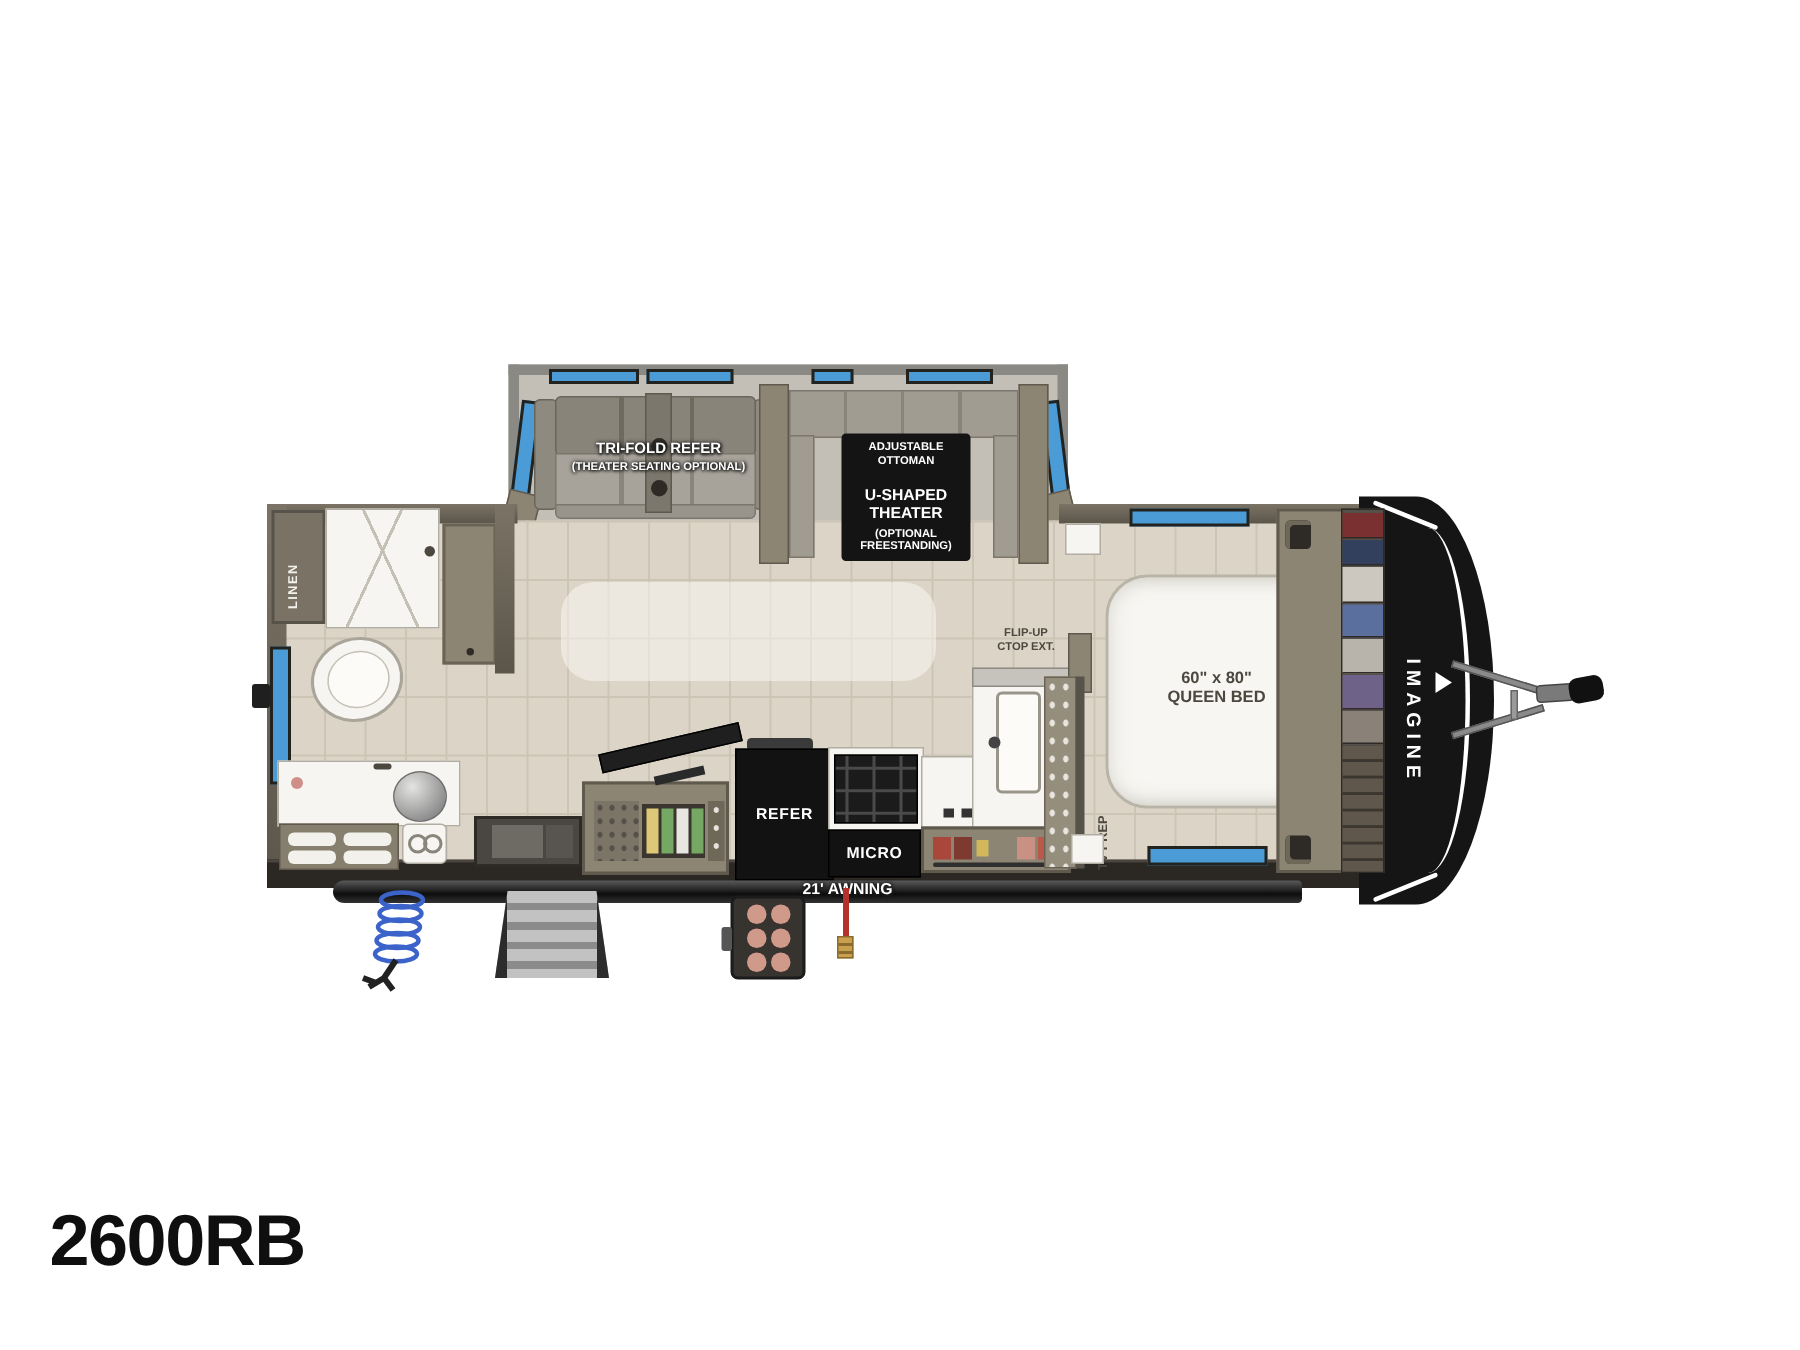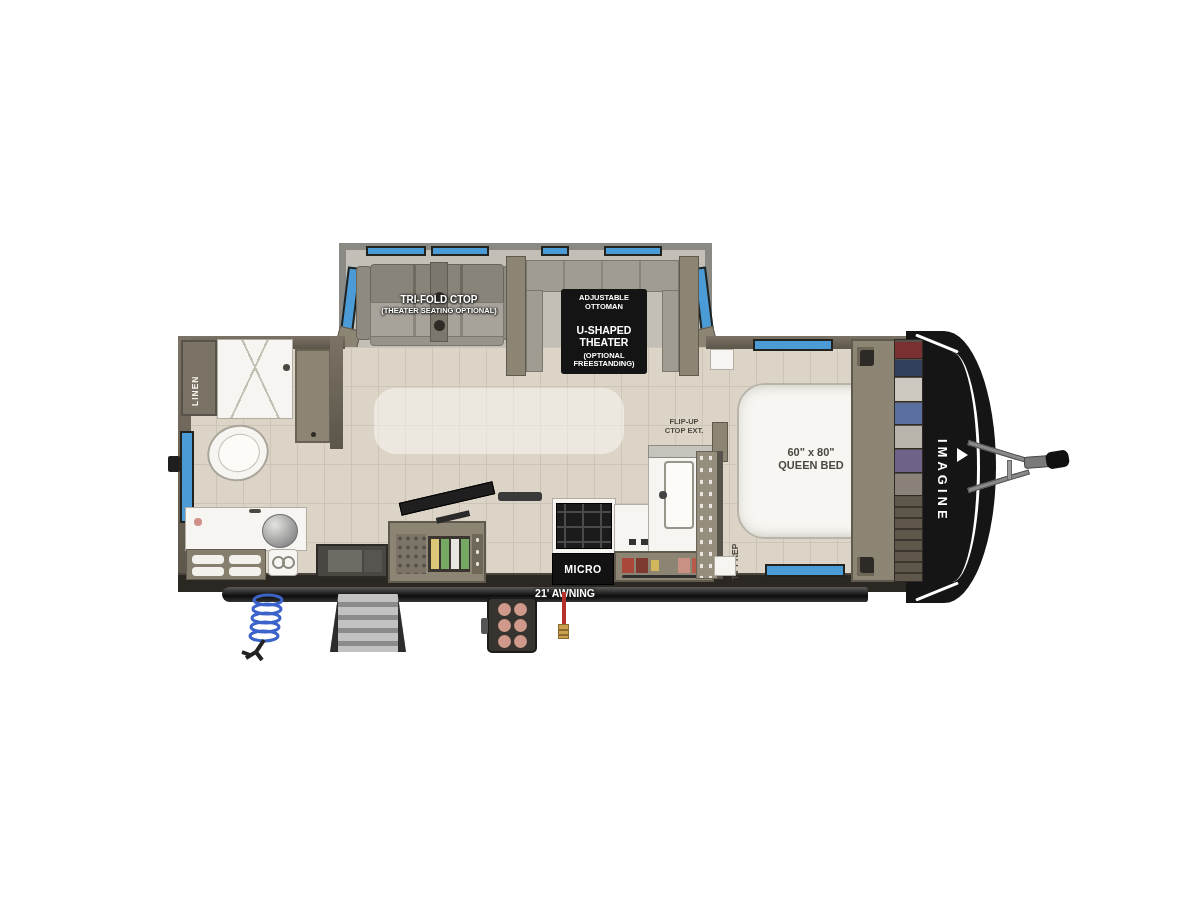--- a/index.html
+++ b/index.html
@@ -47,21 +47,21 @@
     <div class="abs" style="left:14px;top:2px;width:134px;height:40px;background:#89847a;border:1px solid #6a6559;border-radius:4px;
          background-image:linear-gradient(90deg,transparent 0 42px,#6f6a60 42px 45px,transparent 45px 89px,#6f6a60 89px 92px,transparent 92px);"></div>
     <div class="abs" style="left:14px;top:40px;width:134px;height:36px;background:#a7a29a;border:1px solid #7c776d;
          background-image:linear-gradient(90deg,transparent 0 42px,#8a857b 42px 45px,transparent 45px 89px,#8a857b 89px 92px,transparent 92px);"></div>
     <div class="abs" style="left:14px;top:74px;width:134px;height:10px;background:#99948b;border:1px solid #7c776d;border-radius:0 0 4px 4px;"></div>
     <div class="abs" style="left:74px;top:0px;width:18px;height:80px;background:#7c776d;border:1px solid #5f5a50;"></div>
     <div class="abs" style="left:78px;top:30px;width:11px;height:11px;border-radius:50%;background:#2e2b27;"></div>
     <div class="abs" style="left:78px;top:58px;width:11px;height:11px;border-radius:50%;background:#2e2b27;"></div>
   </div>
   <div class="abs outline-txt" style="left:350px;top:294px;width:178px;font-size:10px;line-height:1.2;">
-    <div>TRI-FOLD CTOP</div>
+    <div>TRI-FOLD REFER</div>
     <div style="font-size:7.5px;">(THEATER SEATING OPTIONAL)</div>
   </div>
 
   <div class="abs tile" style="left:189px;top:347px;width:723px;height:228px;"></div>
   <div class="abs" style="left:374px;top:388px;width:250px;height:66px;background:rgba(250,248,242,.55);border-radius:22px;"></div>
 
   <div class="abs" style="left:506px;top:256px;width:193px;height:120px;">
     <div class="abs tan" style="left:0px;top:0px;width:20px;height:120px;"></div>
     <div class="abs tan" style="left:173px;top:0px;width:20px;height:120px;"></div>
     <div class="abs" style="left:20px;top:4px;width:153px;height:32px;background:#a19c92;border:1px solid #7c776d;
@@ -132,20 +132,23 @@
       <div class="abs" style="left:23px;top:3px;width:8px;height:30px;background:#e8e6e0;"></div>
       <div class="abs" style="left:33px;top:3px;width:8px;height:30px;background:#74a863;"></div>
     </div>
     <div class="abs" style="left:82px;top:11px;width:11px;height:40px;background:#6f6859;
          background-image:radial-gradient(#e8e5de 1.5px,transparent 2px);background-size:11px 12px;"></div>
   </div>
   <div class="abs" style="left:399px;top:492px;width:96px;height:13px;background:#1f1f1f;border:1px solid #000;transform:rotate(-13deg);"></div>
   <div class="abs" style="left:436px;top:514px;width:34px;height:6px;background:#2a2a2a;transform:rotate(-13deg);"></div>
 
   <div class="abs" style="left:498px;top:492px;width:44px;height:9px;background:#3a3a3a;border-radius:3px;"></div>
+  <div class="abs blackbox" style="left:490px;top:499px;width:66px;height:88px;font-size:10.5px;">
+    <span>REFER</span>
+  </div>
 
   <div class="abs whitebox" style="left:552px;top:498px;width:64px;height:57px;"></div>
   <div class="abs" style="left:556px;top:503px;width:56px;height:46px;background:#1b1b1b;
        background-image:linear-gradient(90deg,transparent 0 7px,#4a4a4a 7px 9px,transparent 9px),linear-gradient(transparent 0 7px,#4a4a4a 7px 9px,transparent 9px);
        background-size:18px 15px;border:1px solid #000;"></div>
   <div class="abs blackbox" style="left:552px;top:553px;width:62px;height:32px;font-size:10.5px;">
     <span>MICRO</span>
   </div>
 
   <div class="abs whitebox" style="left:614px;top:504px;width:40px;height:48px;">
@@ -241,14 +244,15 @@
     <span class="dot"></span>
       <span class="dot"></span>
     <span class="dot"></span>
       <span class="dot"></span>
   </div>
   <div class="abs" style="left:481px;top:618px;width:7px;height:16px;background:#555;border-radius:2px;"></div>
   <div class="abs" style="left:562px;top:592px;width:4px;height:34px;background:#b5322a;"></div>
   <div class="abs" style="left:558px;top:624px;width:11px;height:15px;background:#c9a04e;border:1px solid #8a6b2d;
        background-image:linear-gradient(transparent 0 4px,#8a6b2d 4px 6px,transparent 6px 9px,#8a6b2d 9px 11px,transparent 11px);"></div>
 
+  <div class="abs" style="left:33px;top:800px;font-size:48px;font-weight:800;color:#0f0f0f;letter-spacing:-1px;">2600RB</div>
 
 </div>
 
 </body></html>

